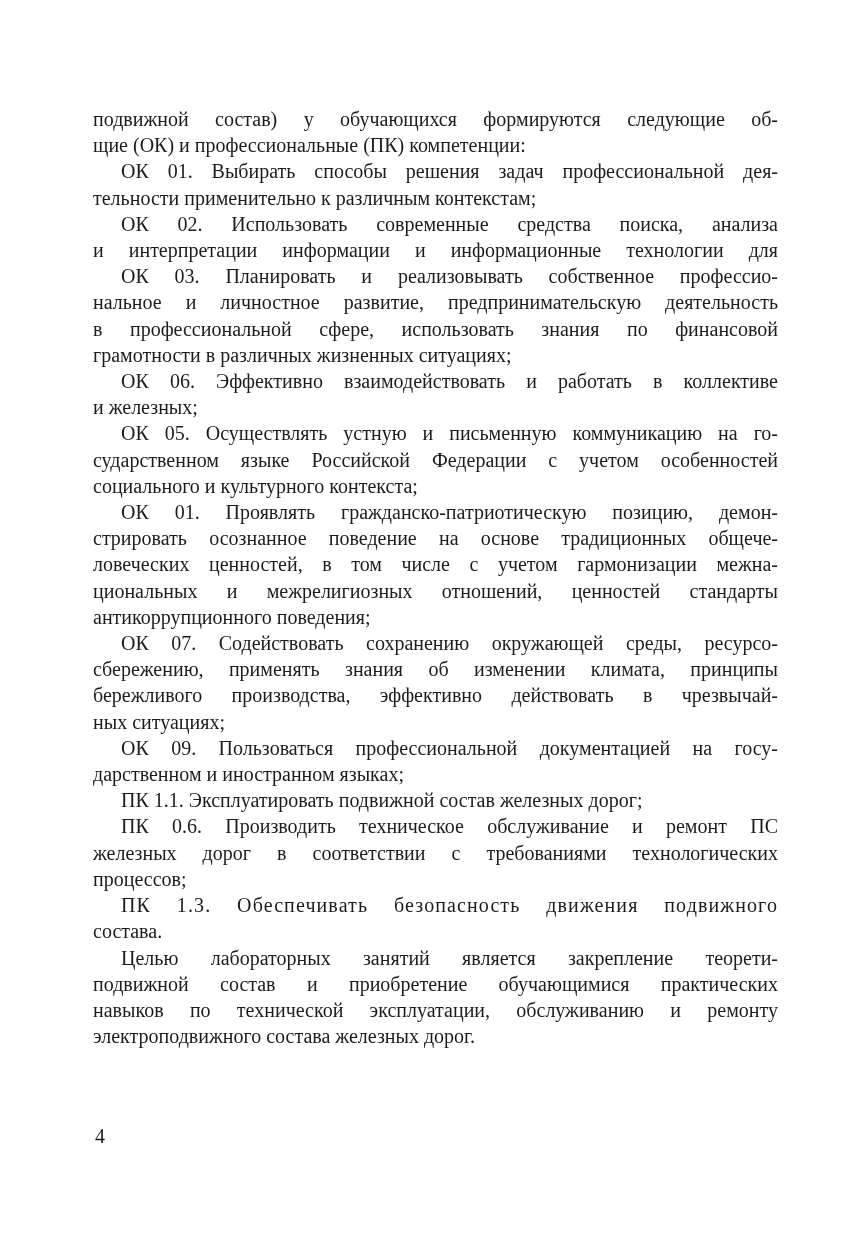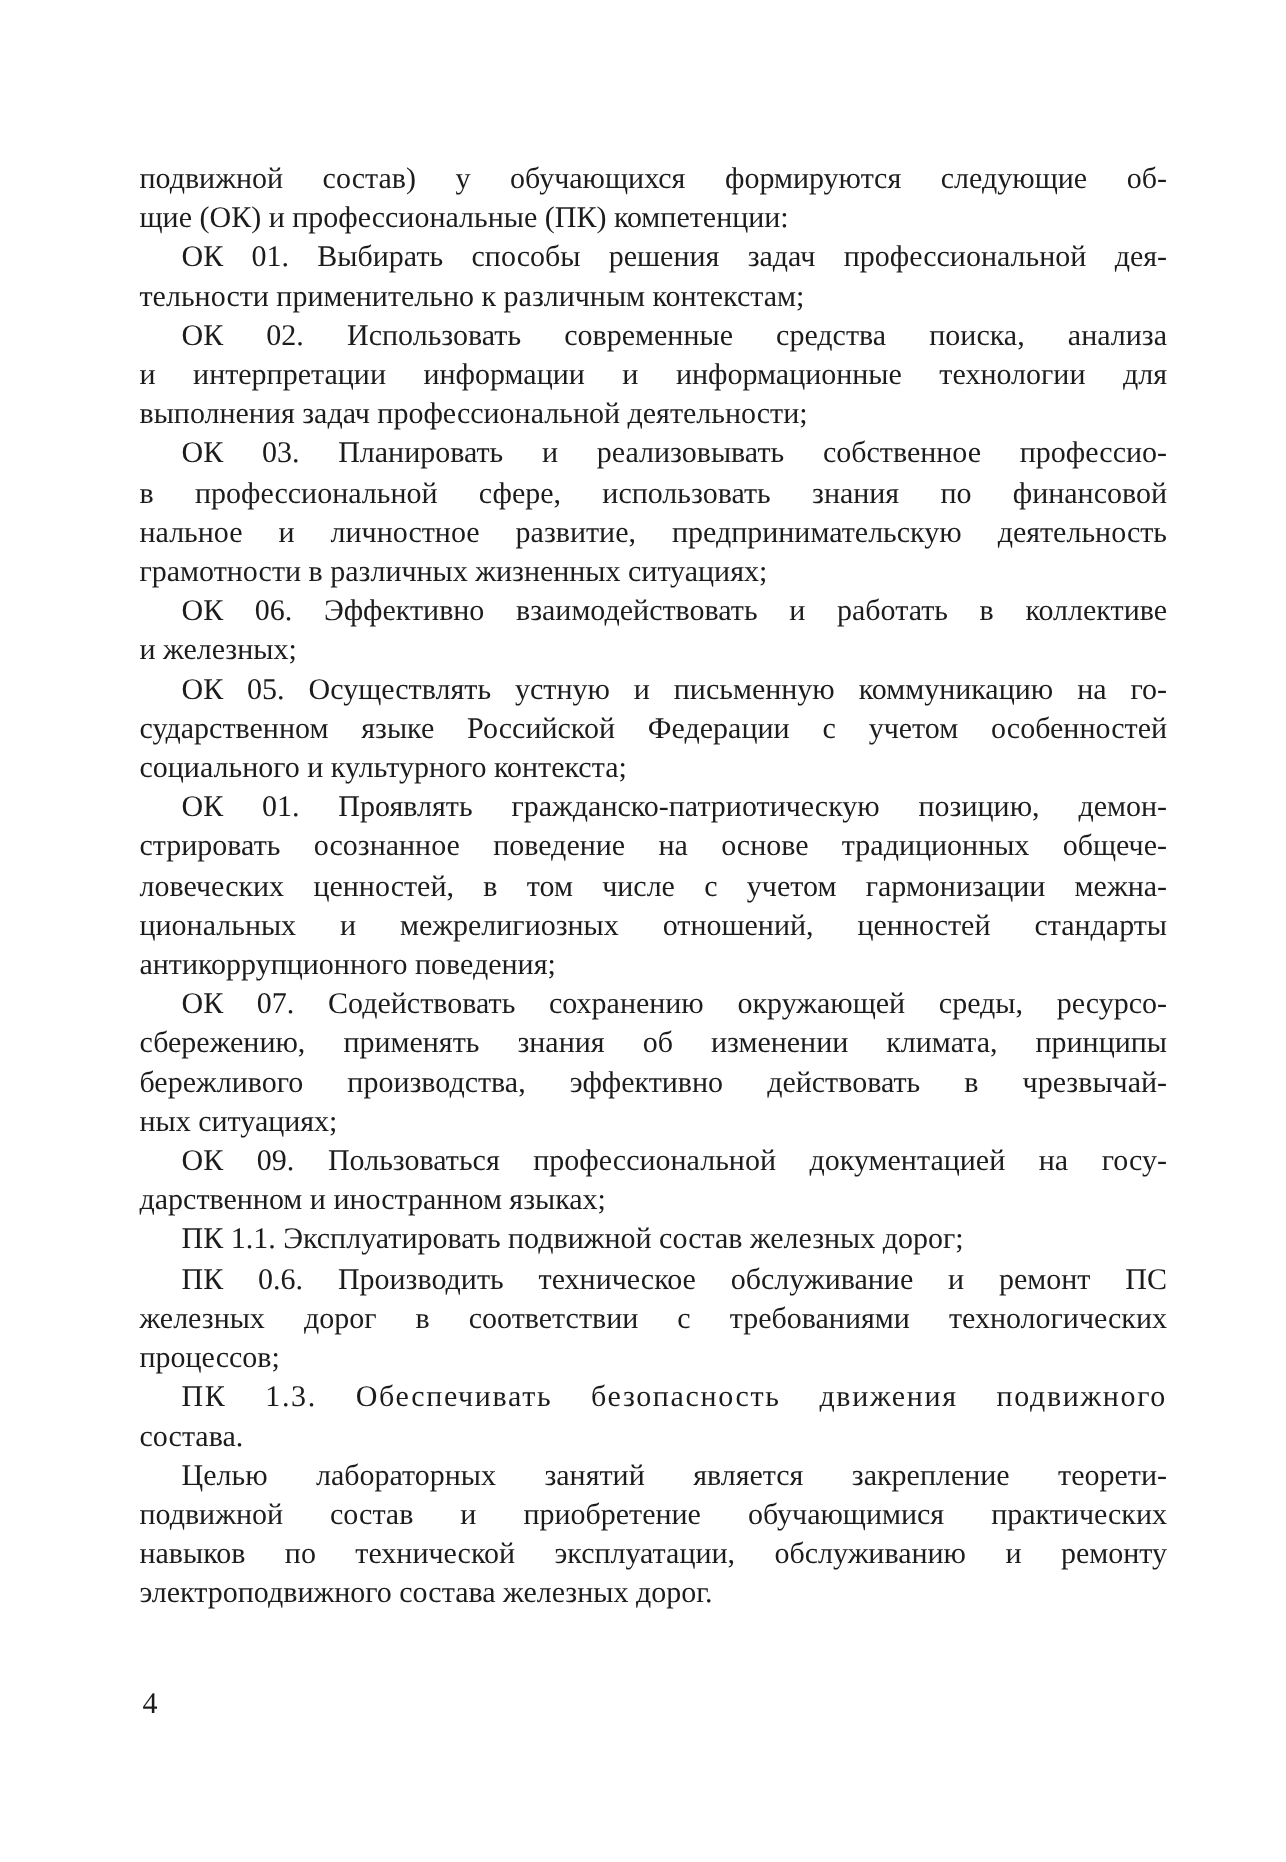--- a/index.html
+++ b/index.html
@@ -53,27 +53,26 @@
     </div>
 
     <div class="para">
       <div class="line j ind">ОК 01. Выбирать способы решения задач профессиональной дея-</div>
       <div class="line">тельности применительно к различным контекстам;</div>
     </div>
 
     <div class="para">
       <div class="line j ind">ОК 02. Использовать современные средства поиска, анализа</div>
       <div class="line j">и интерпретации информации и информационные технологии для</div>
-      <div class="line">выполнения задач профессиональной деятельности;</div>
     </div>
 
     <div class="para">
       <div class="line j ind">ОК 03. Планировать и реализовывать собственное профессио-</div>
+      <div class="line j">нальное и личностное развитие, предпринимательскую деятельность</div>
       <div class="line j">в профессиональной сфере, использовать знания по финансовой</div>
-      <div class="line j">нальное и личностное развитие, предпринимательскую деятельность</div>
       <div class="line">грамотности в различных жизненных ситуациях;</div>
     </div>
 
     <div class="para">
       <div class="line j ind">ОК 06. Эффективно взаимодействовать и работать в коллективе</div>
       <div class="line">и железных;</div>
     </div>
 
     <div class="para">
       <div class="line j ind">ОК 05. Осуществлять устную и письменную коммуникацию на го-</div>

